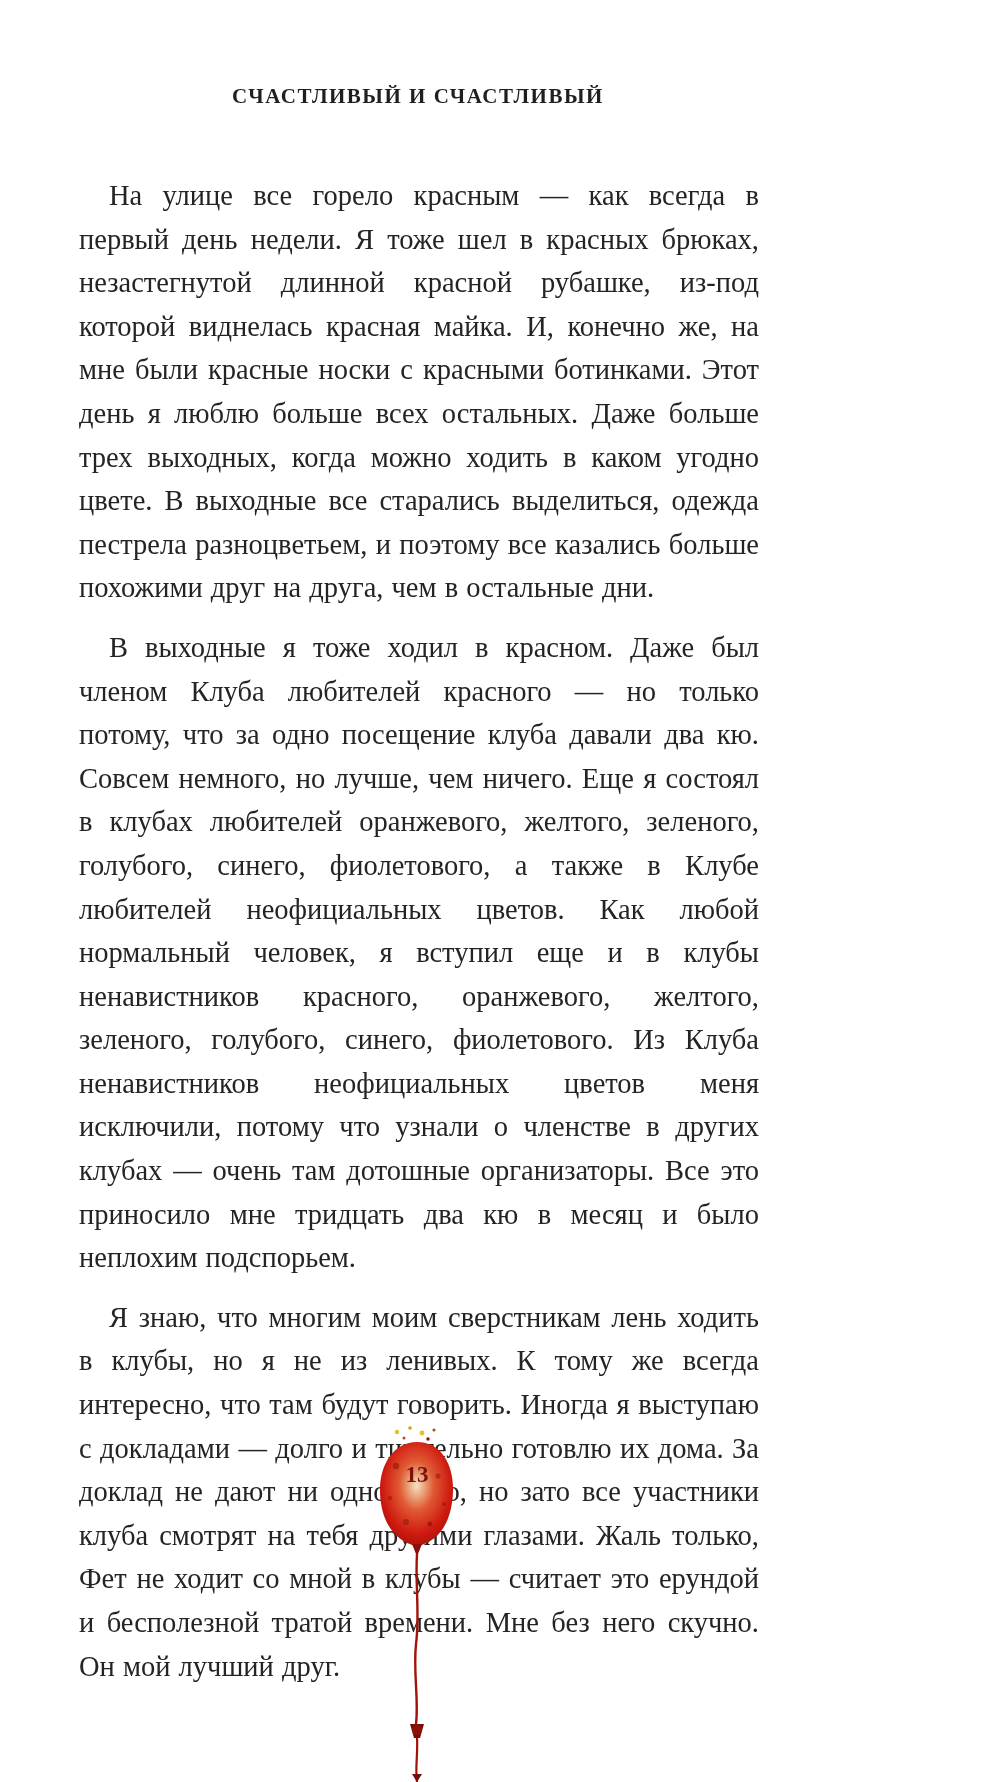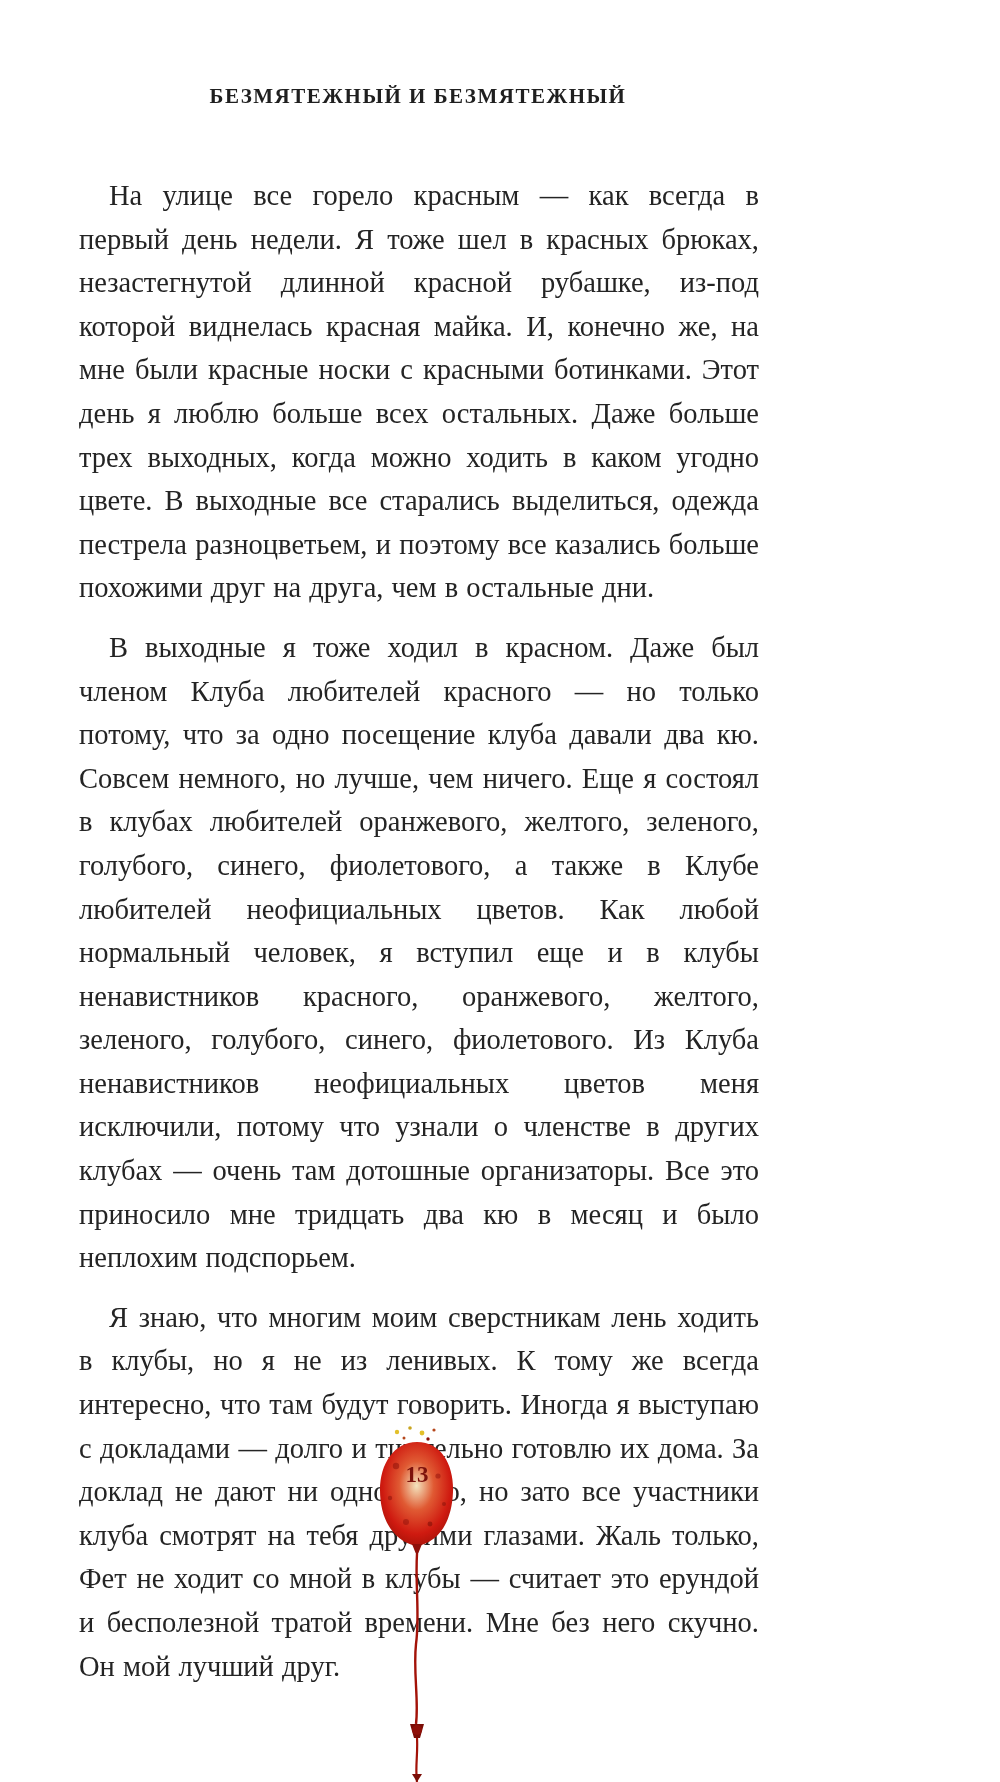--- a/index.html
+++ b/index.html
@@ -63,21 +63,21 @@
     font-size: 23px;
     font-weight: bold;
     color: #7c120c;
   }
 </style>
 </head>
 <body>
 
 <div class="page">
 
-  <div class="running-header">БЕЗМЯТЕЖНЫЙ И БЕЗМЯТЕЖНЫЙ</div>
+  <div class="running-header">СЧАСТЛИВЫЙ И СЧАСТЛИВЫЙ</div>
 
   <div class="text-block">
     <p>На улице все горело красным — как всегда в первый день недели. Я тоже шел в красных брюках, незастегнутой длинной красной рубашке, из-под которой виднелась красная майка. И, конечно же, на мне были красные носки с красными ботинками. Этот день я люблю больше всех остальных. Даже больше трех выходных, когда можно ходить в каком угодно цвете. В выходные все старались выделиться, одежда пестрела разноцветьем, и поэтому все казались больше похожими друг на друга, чем в остальные дни.</p>
     <p>В выходные я тоже ходил в красном. Даже был членом Клуба любителей красного — но только потому, что за одно посещение клуба давали два кю. Совсем немного, но лучше, чем ничего. Еще я состоял в клубах любителей оранжевого, желтого, зеленого, голубого, синего, фиолетового, а также в Клубе любителей неофициальных цветов. Как любой нормальный человек, я вступил еще и в клубы ненавистников красного, оранжевого, желтого, зеленого, голубого, синего, фиолетового. Из Клуба ненавистников неофициальных цветов меня исключили, потому что узнали о членстве в других клубах — очень там дотошные организаторы. Все это приносило мне тридцать два кю в месяц и было неплохим подспорьем.</p>
     <p>Я знаю, что многим моим сверстникам лень ходить в клубы, но я не из ленивых. К тому же всегда интересно, что там будут говорить. Иногда я выступаю с докладами — долго и тщательно готовлю их дома. За доклад не дают ни одного кю, но зато все участники клуба смотрят на тебя другими глазами. Жаль только, Фет не ходит со мной в клубы — считает это ерундой и бесполезной тратой времени. Мне без него скучно. Он мой лучший друг.</p>
   </div>
 
   <div class="balloon-wrap">
     <svg viewBox="0 0 130 358" xmlns="http://www.w3.org/2000/svg">
       <defs>

